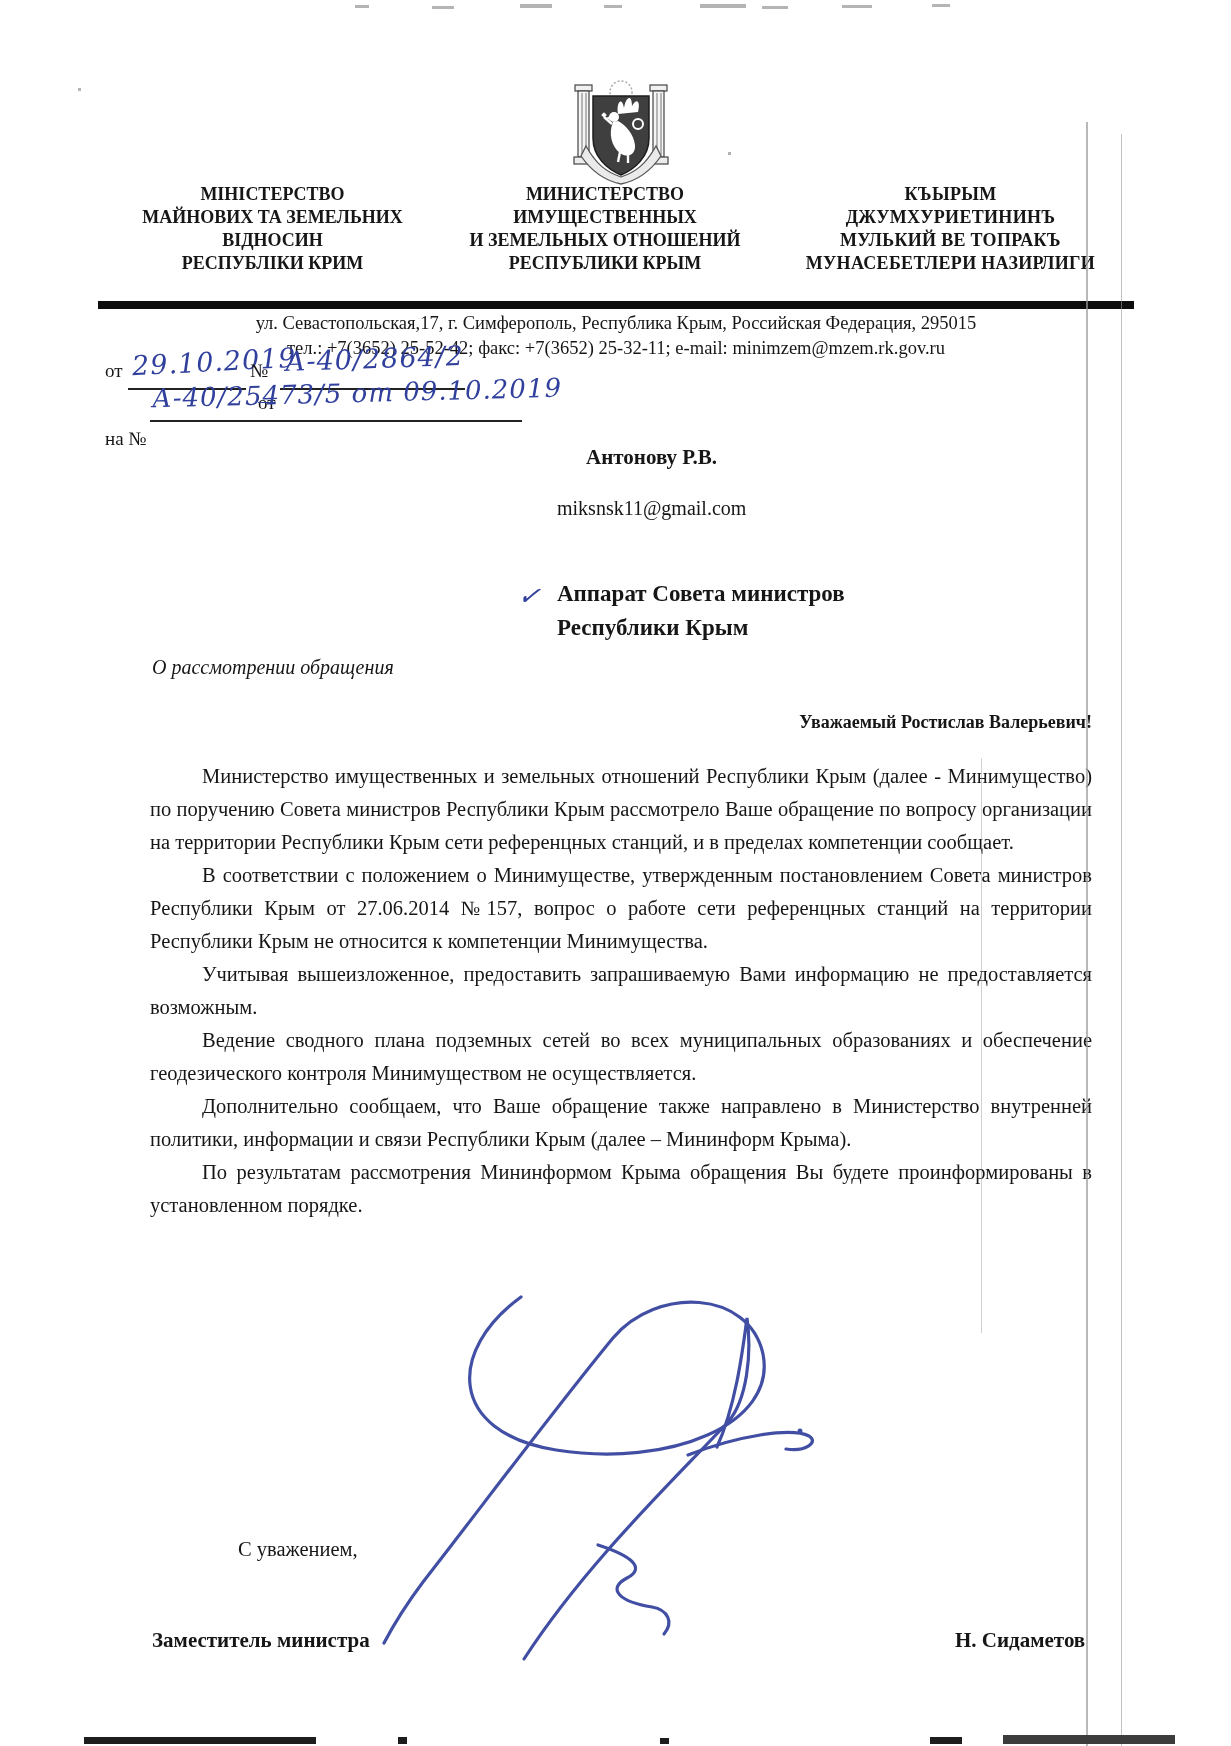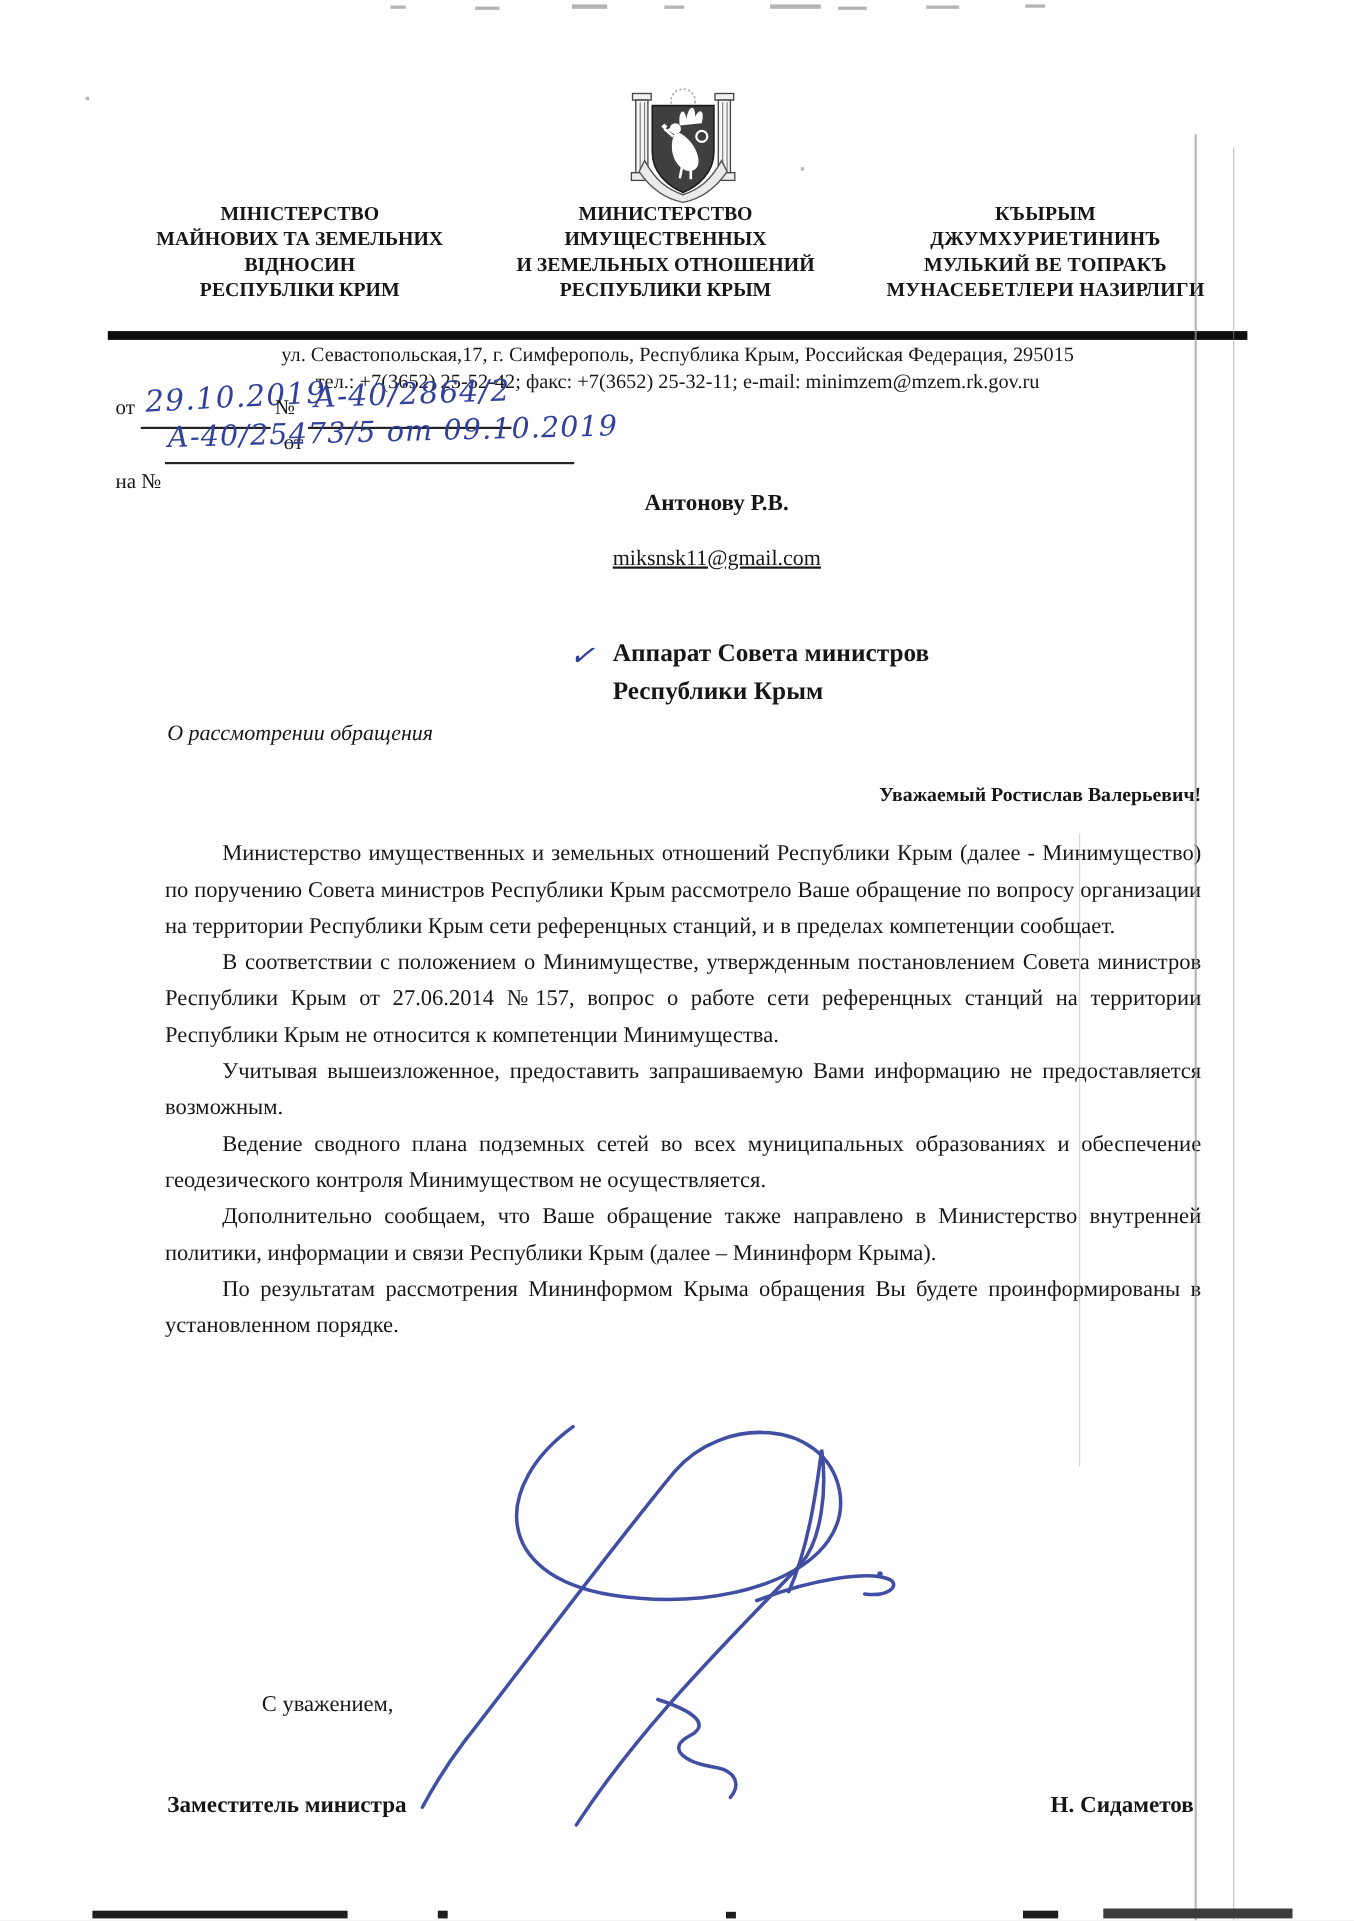--- a/index.html
+++ b/index.html
@@ -22,21 +22,21 @@
   
   .ref-label{font-size:19px;}
   .hand{
     font-family:"DejaVu Serif","Liberation Serif",serif;font-style:italic;
     color:var(--ink,#2f3f9e);letter-spacing:1px;
   }
   .underline-bar{height:2px;background:#222;}
   .struck{text-decoration:line-through;text-decoration-color:var(--ink,#2f3f9e);}
   
   .recipient-name{left:557px;top:445px;font-size:21px;font-weight:bold;margin-left:29px;}
-  .recipient-email{left:557px;top:497px;font-size:20px;text-decoration:underline;}
+  .recipient-email{left:557px;top:497px;font-size:20px;}
   .recipient-org{left:557px;top:577px;font-size:23px;font-weight:bold;line-height:34px;}
   .checkmark{left:518px;top:580px;font-size:27px;transform:rotate(6deg);}
   
   .subject{left:152px;top:656px;font-size:20px;font-style:italic;}
   .salutation{left:150px;top:712px;width:942px;text-align:right;font-size:18px;font-weight:bold;}
   .bodytext{left:150px;top:760px;width:942px;}
   .bodytext p{margin:0;text-indent:52px;font-size:20.5px;line-height:33px;text-align:justify;}
   
   .regards{left:200px;top:1538px;font-size:20.5px;margin-left:38px;}
   .signer-title{left:152px;top:1628px;font-size:21px;font-weight:bold;}

